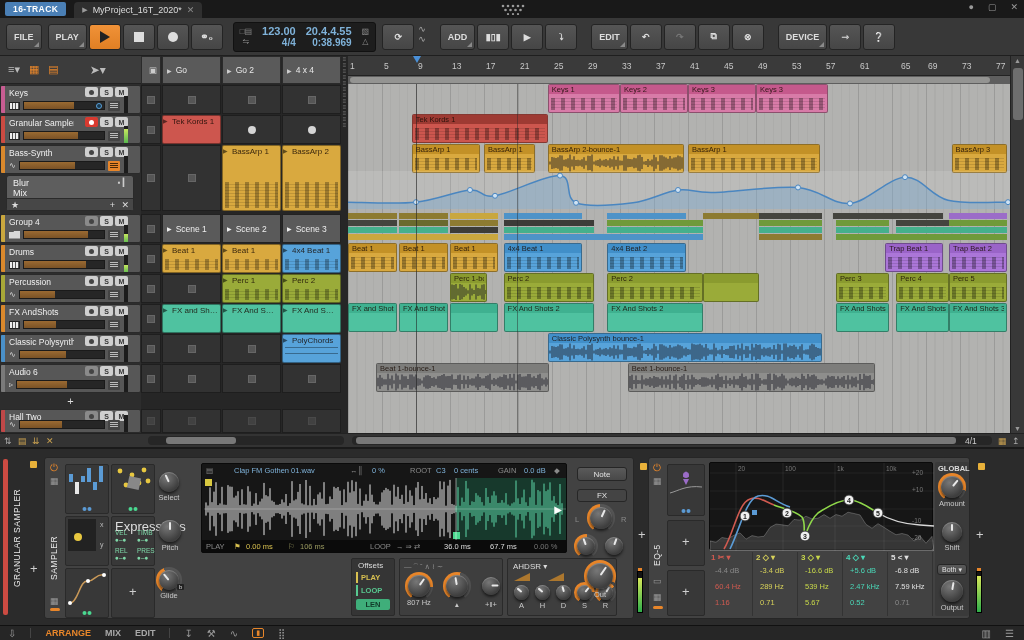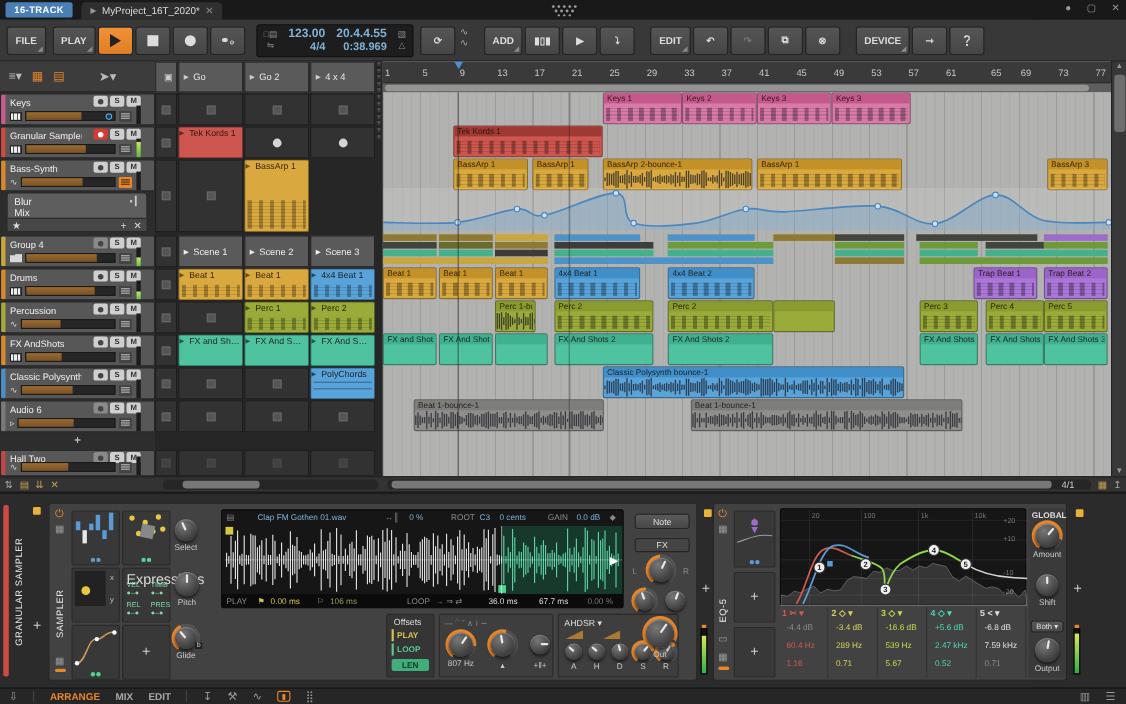--- a/index.html
+++ b/index.html
@@ -568,20 +568,25 @@
         </div>
         <div class="lcell" style="left: 0px; top: 89px; width: 20px; height: 66px;">
           <span class="stopsq"></span>
         </div>
         <div class="lcell" style="left: 21px; top: 89px; width: 59px; height: 66px;">
           <span class="stopsq"></span>
         </div>
         <div class="lclip" style="left: 81px; top: 89px; width: 59px; height: 66px; background: rgb(217, 169, 63);">
           <span class="lplay">▶</span>
           <span class="ll">BassArp 1</span>
+          <div style="position: absolute; left: 2px; right: 2px; bottom: 2px; height: 40%; background-image: repeating-linear-gradient(90deg, rgba(0, 0, 0, 0.28) 0px, rgba(0, 0, 0, 0.28) 4px, transparent 4px, transparent 10px), repeating-linear-gradient(0deg, transparent 0px, transparent 2px, rgba(0, 0, 0, 0.12) 2px, rgba(0, 0, 0, 0.12) 3px);"></div>
+        </div>
+        <div class="lclip" style="left: 141px; top: 89px; width: 59px; height: 66px; background: rgb(217, 169, 63);">
+          <span class="lplay">▶</span>
+          <span class="ll">BassArp 2</span>
           <div style="position: absolute; left: 2px; right: 2px; bottom: 2px; height: 40%; background-image: repeating-linear-gradient(90deg, rgba(0, 0, 0, 0.28) 0px, rgba(0, 0, 0, 0.28) 4px, transparent 4px, transparent 10px), repeating-linear-gradient(0deg, transparent 0px, transparent 2px, rgba(0, 0, 0, 0.12) 2px, rgba(0, 0, 0, 0.12) 3px);"></div>
         </div>
         <div class="lcell" style="left: 0px; top: 158px; width: 20px; height: 29px;">
           <span class="stopsq"></span>
         </div>
         <div class="scenecell" style="left: 21px; top: 158px; width: 59px; height: 29px;">
           <span style="font-size: 6px;">▶</span>
           <span>Scene 1</span>
         </div>
         <div class="scenecell" style="left: 81px; top: 158px; width: 59px; height: 29px;">

